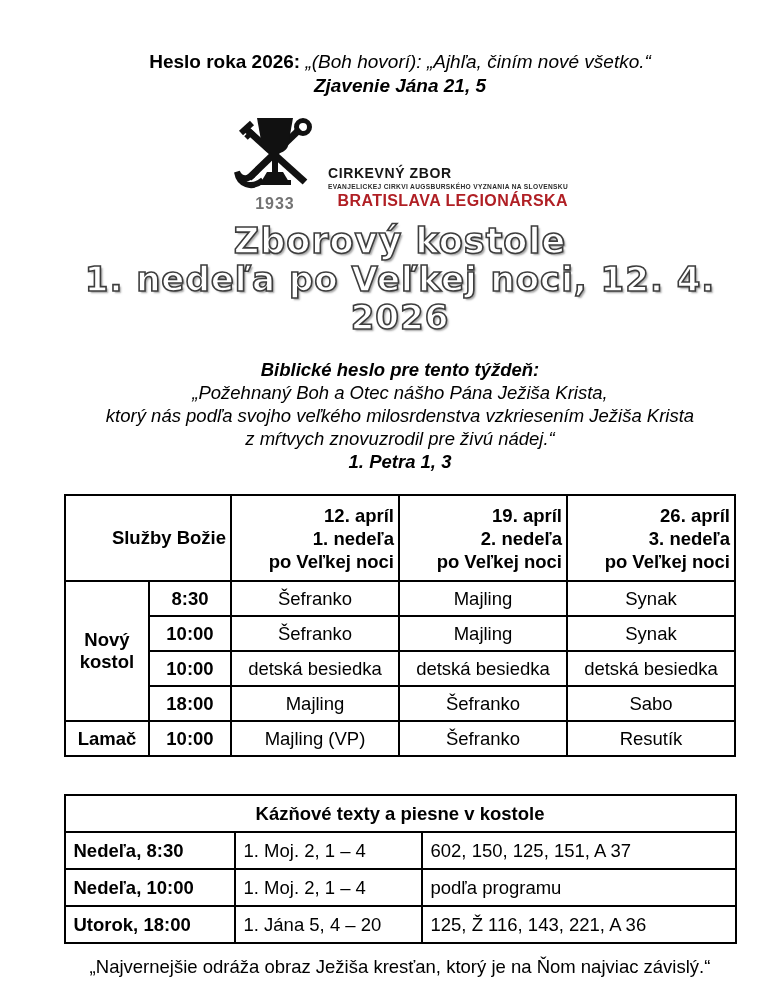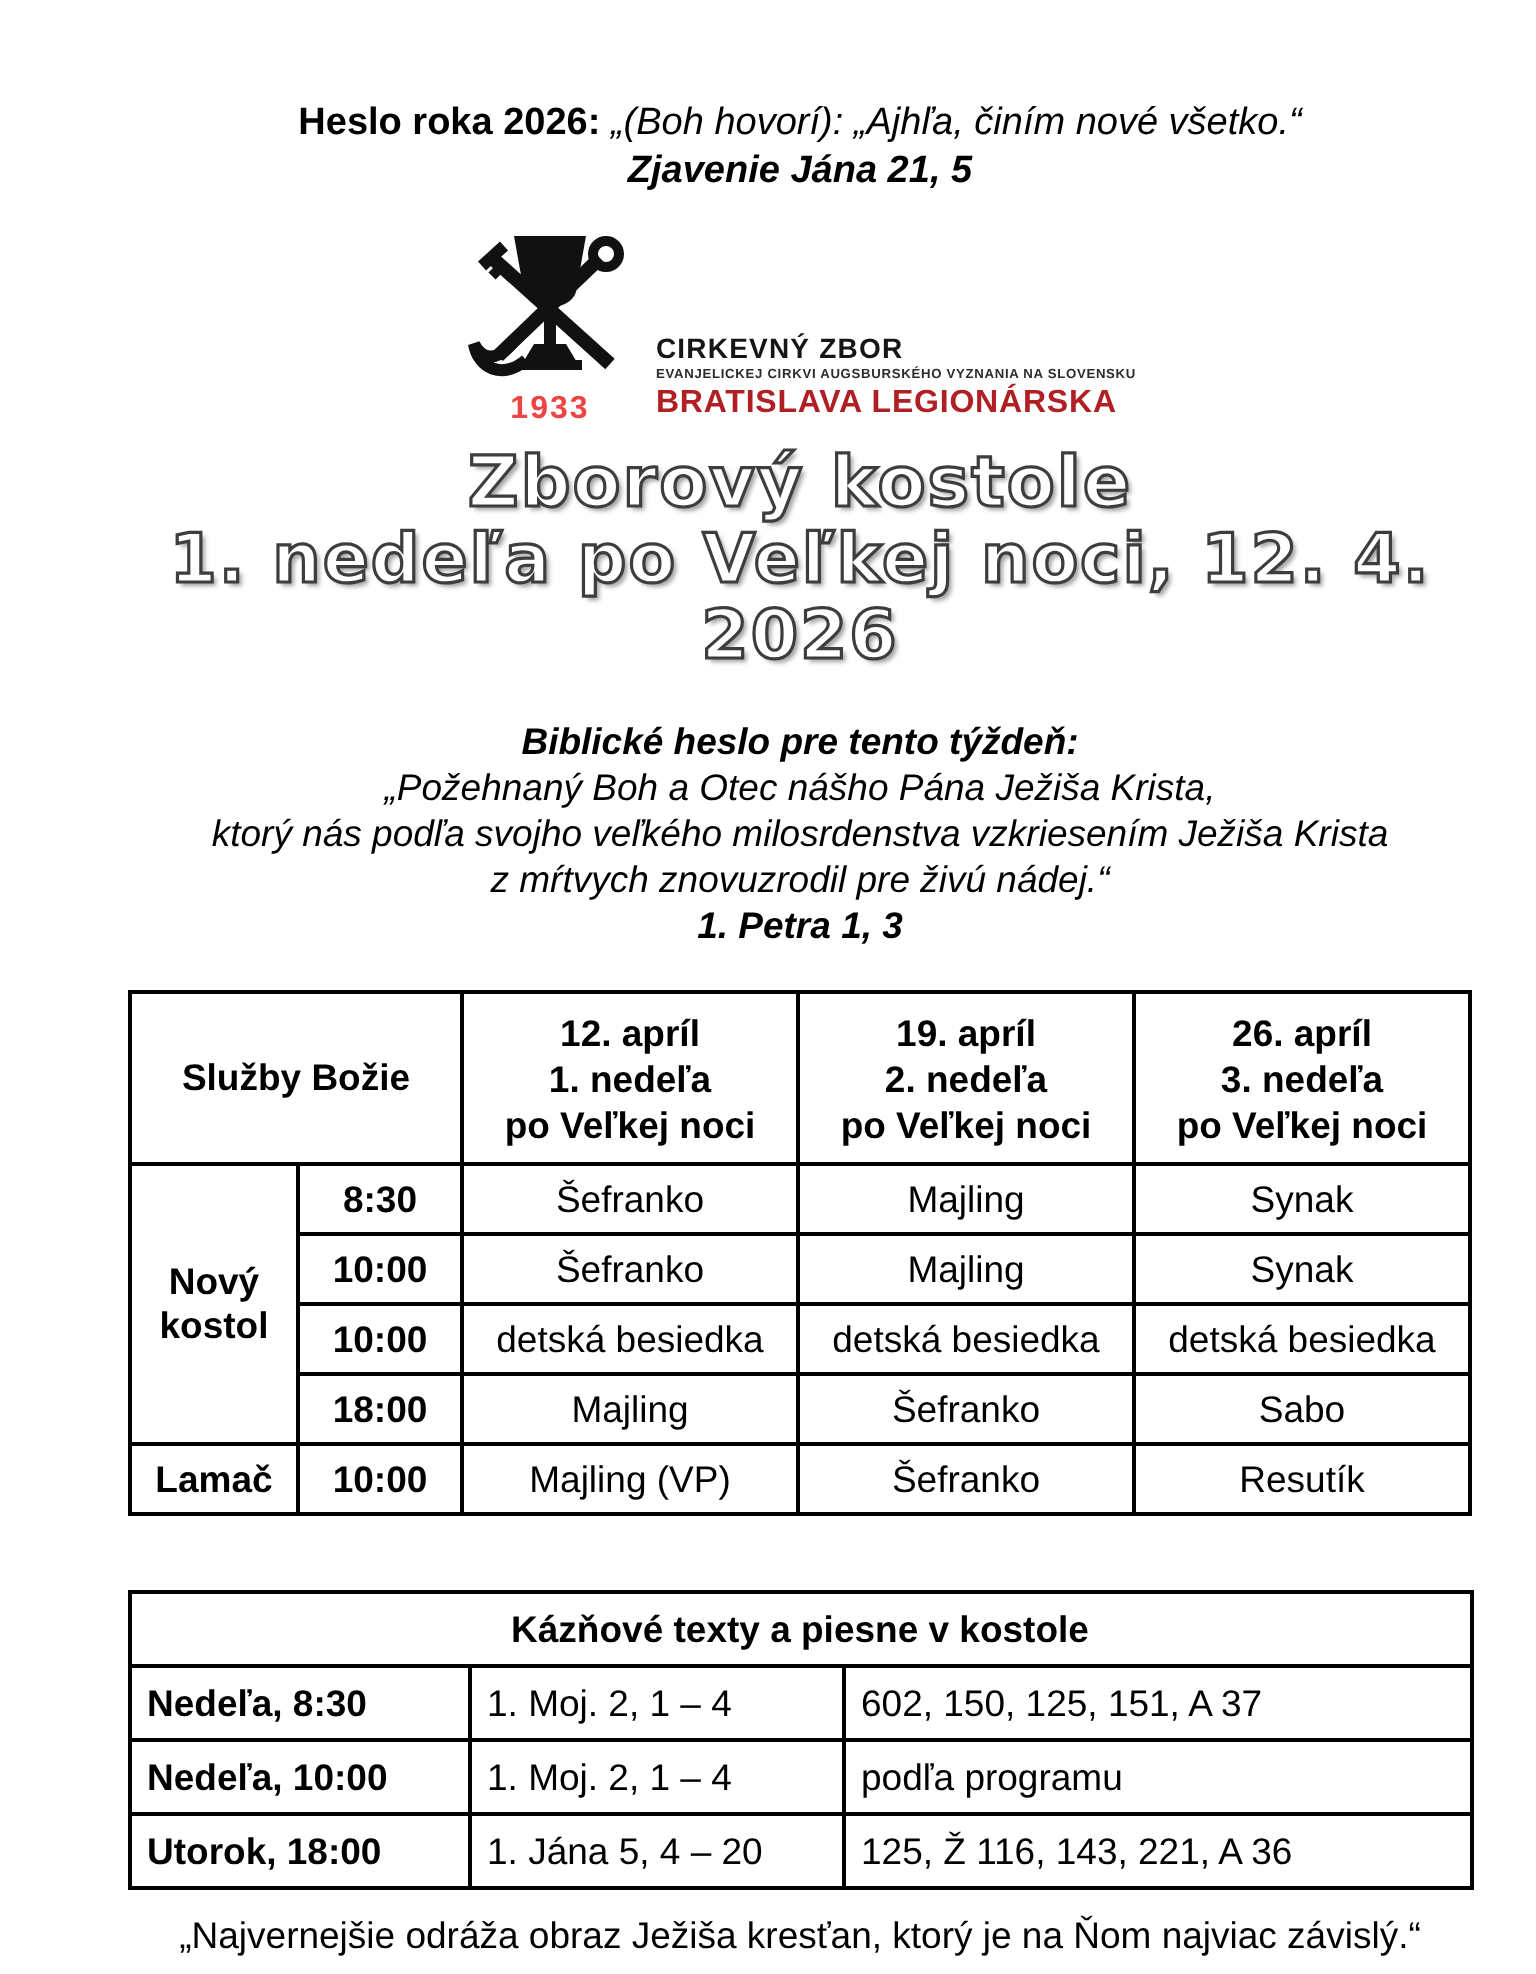--- a/index.html
+++ b/index.html
@@ -42,21 +42,21 @@
     display: flex;
     justify-content: center;
     align-items: flex-end;
     gap: 10px;
   }
   .logo-emblem-col {
     width: 86px;
     text-align: center;
   }
   .logo-year {
-    color: #ef4444;
+    color: #737373;
     font-weight: bold;
     font-size: 16px;
     letter-spacing: 1px;
     margin-top: 1px;
   }
   .logo-text-col {
     text-align: left;
     padding-bottom: 2px;
   }
   .logo-org {
@@ -72,20 +72,21 @@
     color: #2c2c2c;
     letter-spacing: 0.35px;
     line-height: 9px;
   }
   .logo-loc {
     font-size: 16px;
     font-weight: bold;
     color: #b01f24;
     letter-spacing: 0.4px;
     line-height: 20px;
+    text-align: right;
   }
 
   
   .bulletin-title {
     margin-top: 10px;
     font-family: "DejaVu Sans", sans-serif;
     font-weight: bold;
     color: #ffffff;
     -webkit-text-stroke: 1.6px #3d3d3d;
     text-shadow: 2px 2px 2px rgba(90,90,90,0.55);
@@ -114,21 +115,21 @@
     border: 2px solid #000;
     font-size: 18.5px;
     padding: 0 4px;
     overflow: hidden;
   }
 
   .services { width: 671px; margin-top: 21px; }
   .services col.c-place { width: 84px; }
   .services col.c-time  { width: 82px; }
   .services col.c-date  { width: 168px; }
-  .services th { font-weight: bold; text-align: center; }
+  .services th { font-weight: bold; text-align: right; }
   .services thead tr { height: 86px; }
   .services tbody tr { height: 35px; }
   .services td { text-align: center; }
   .services .place-cell { font-weight: bold; line-height: 22px; }
   .services .time-cell { font-weight: bold; }
   .services .date-head div { line-height: 23px; }
 
   .texts { width: 671px; margin-top: 37px; }
   .texts col.c-when { width: 170px; }
   .texts col.c-text { width: 187px; }

